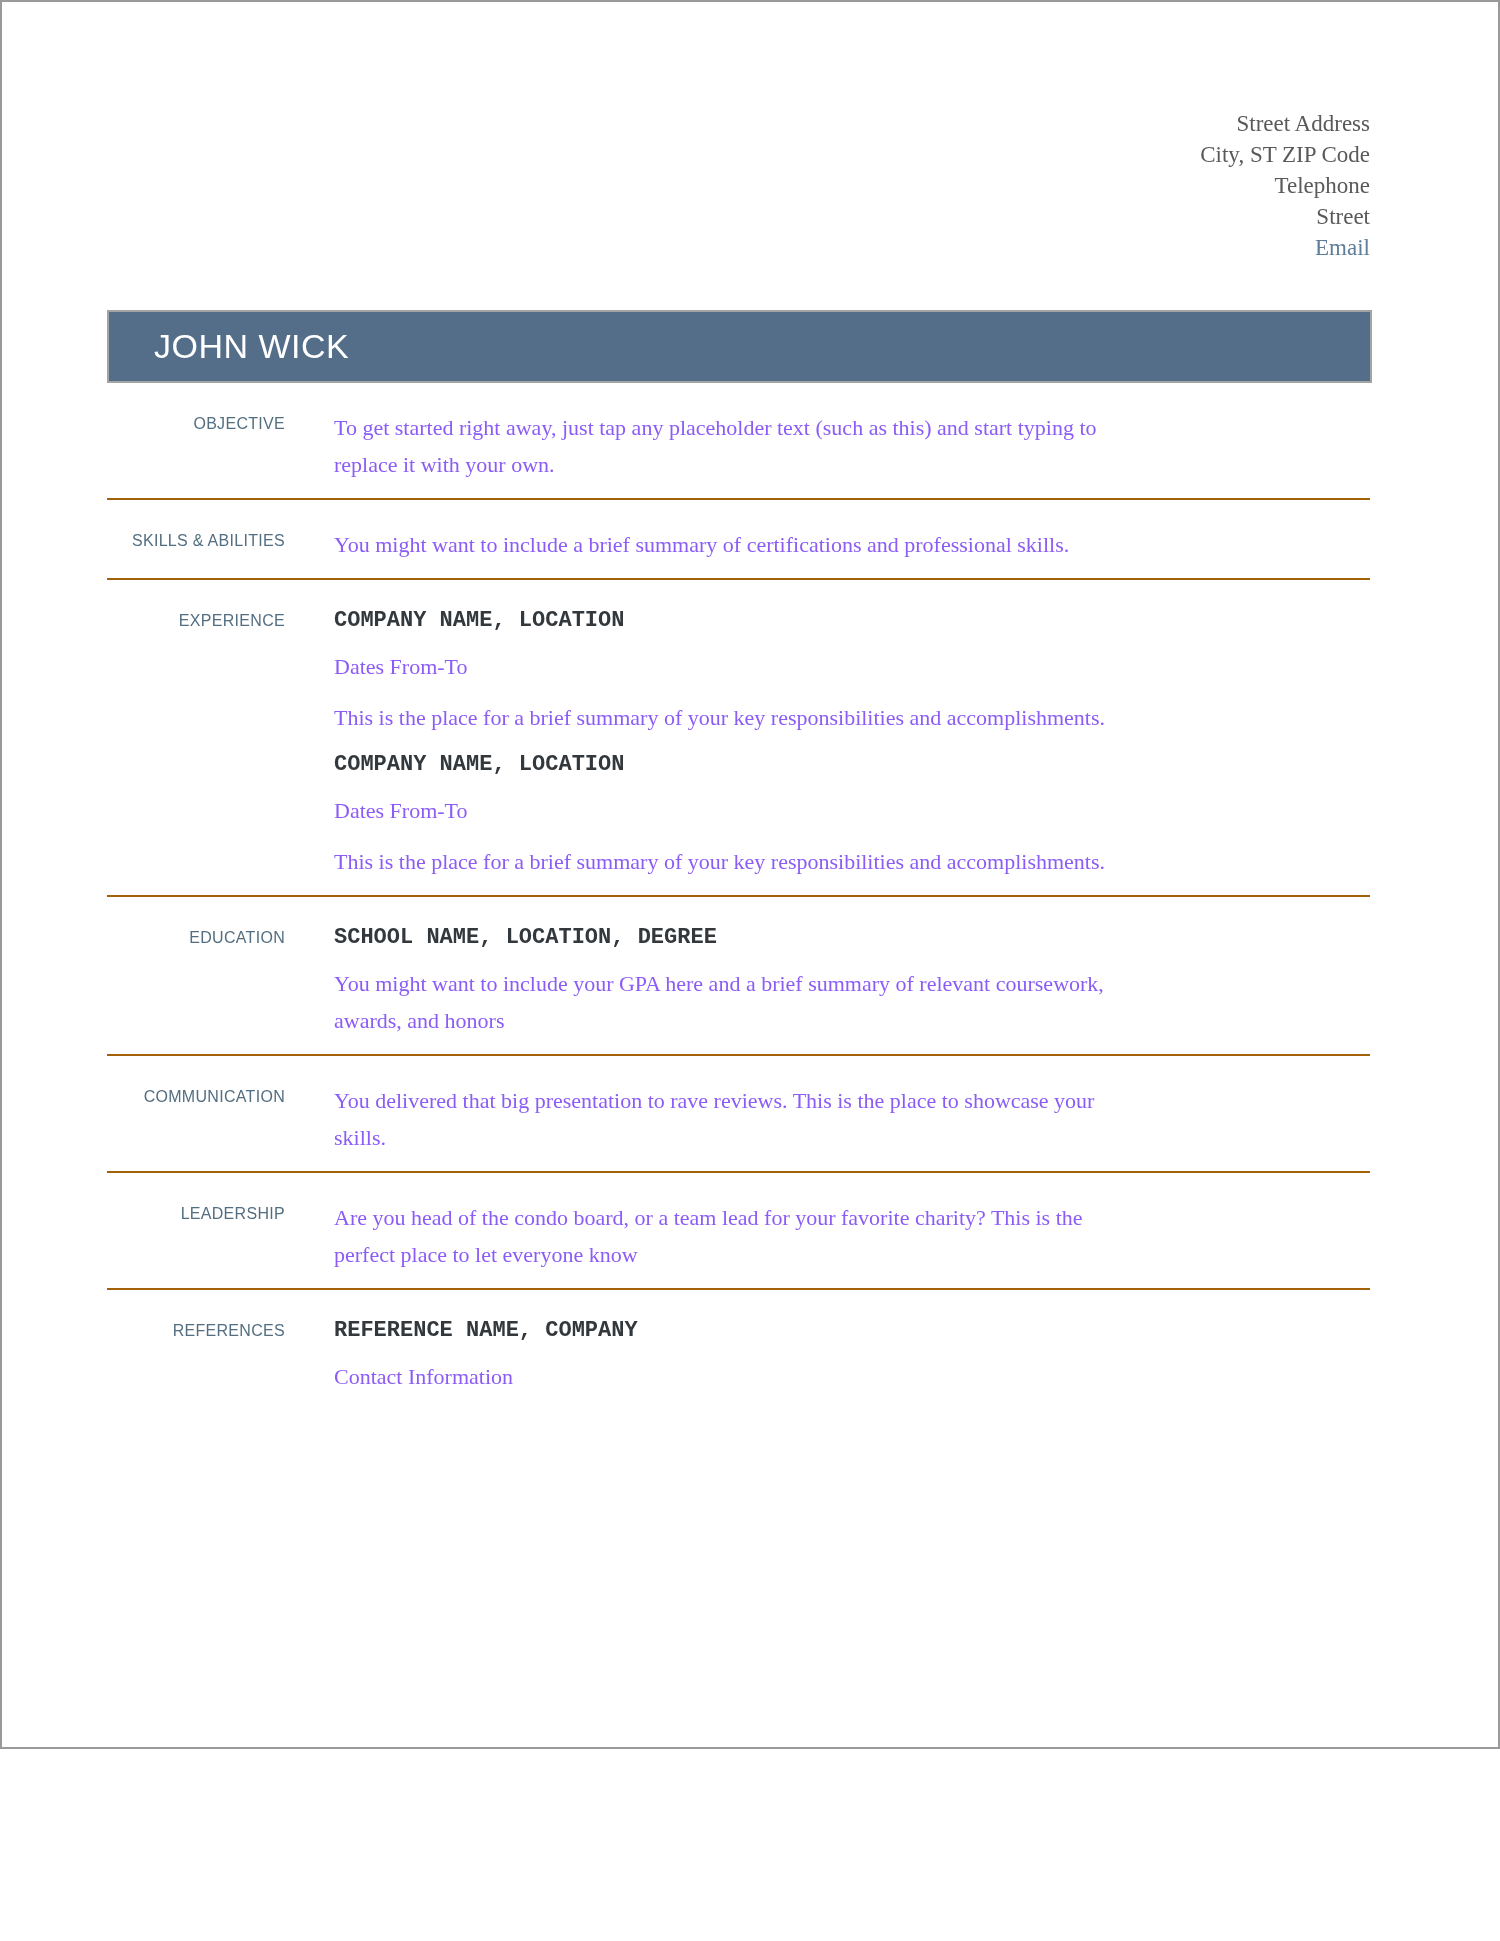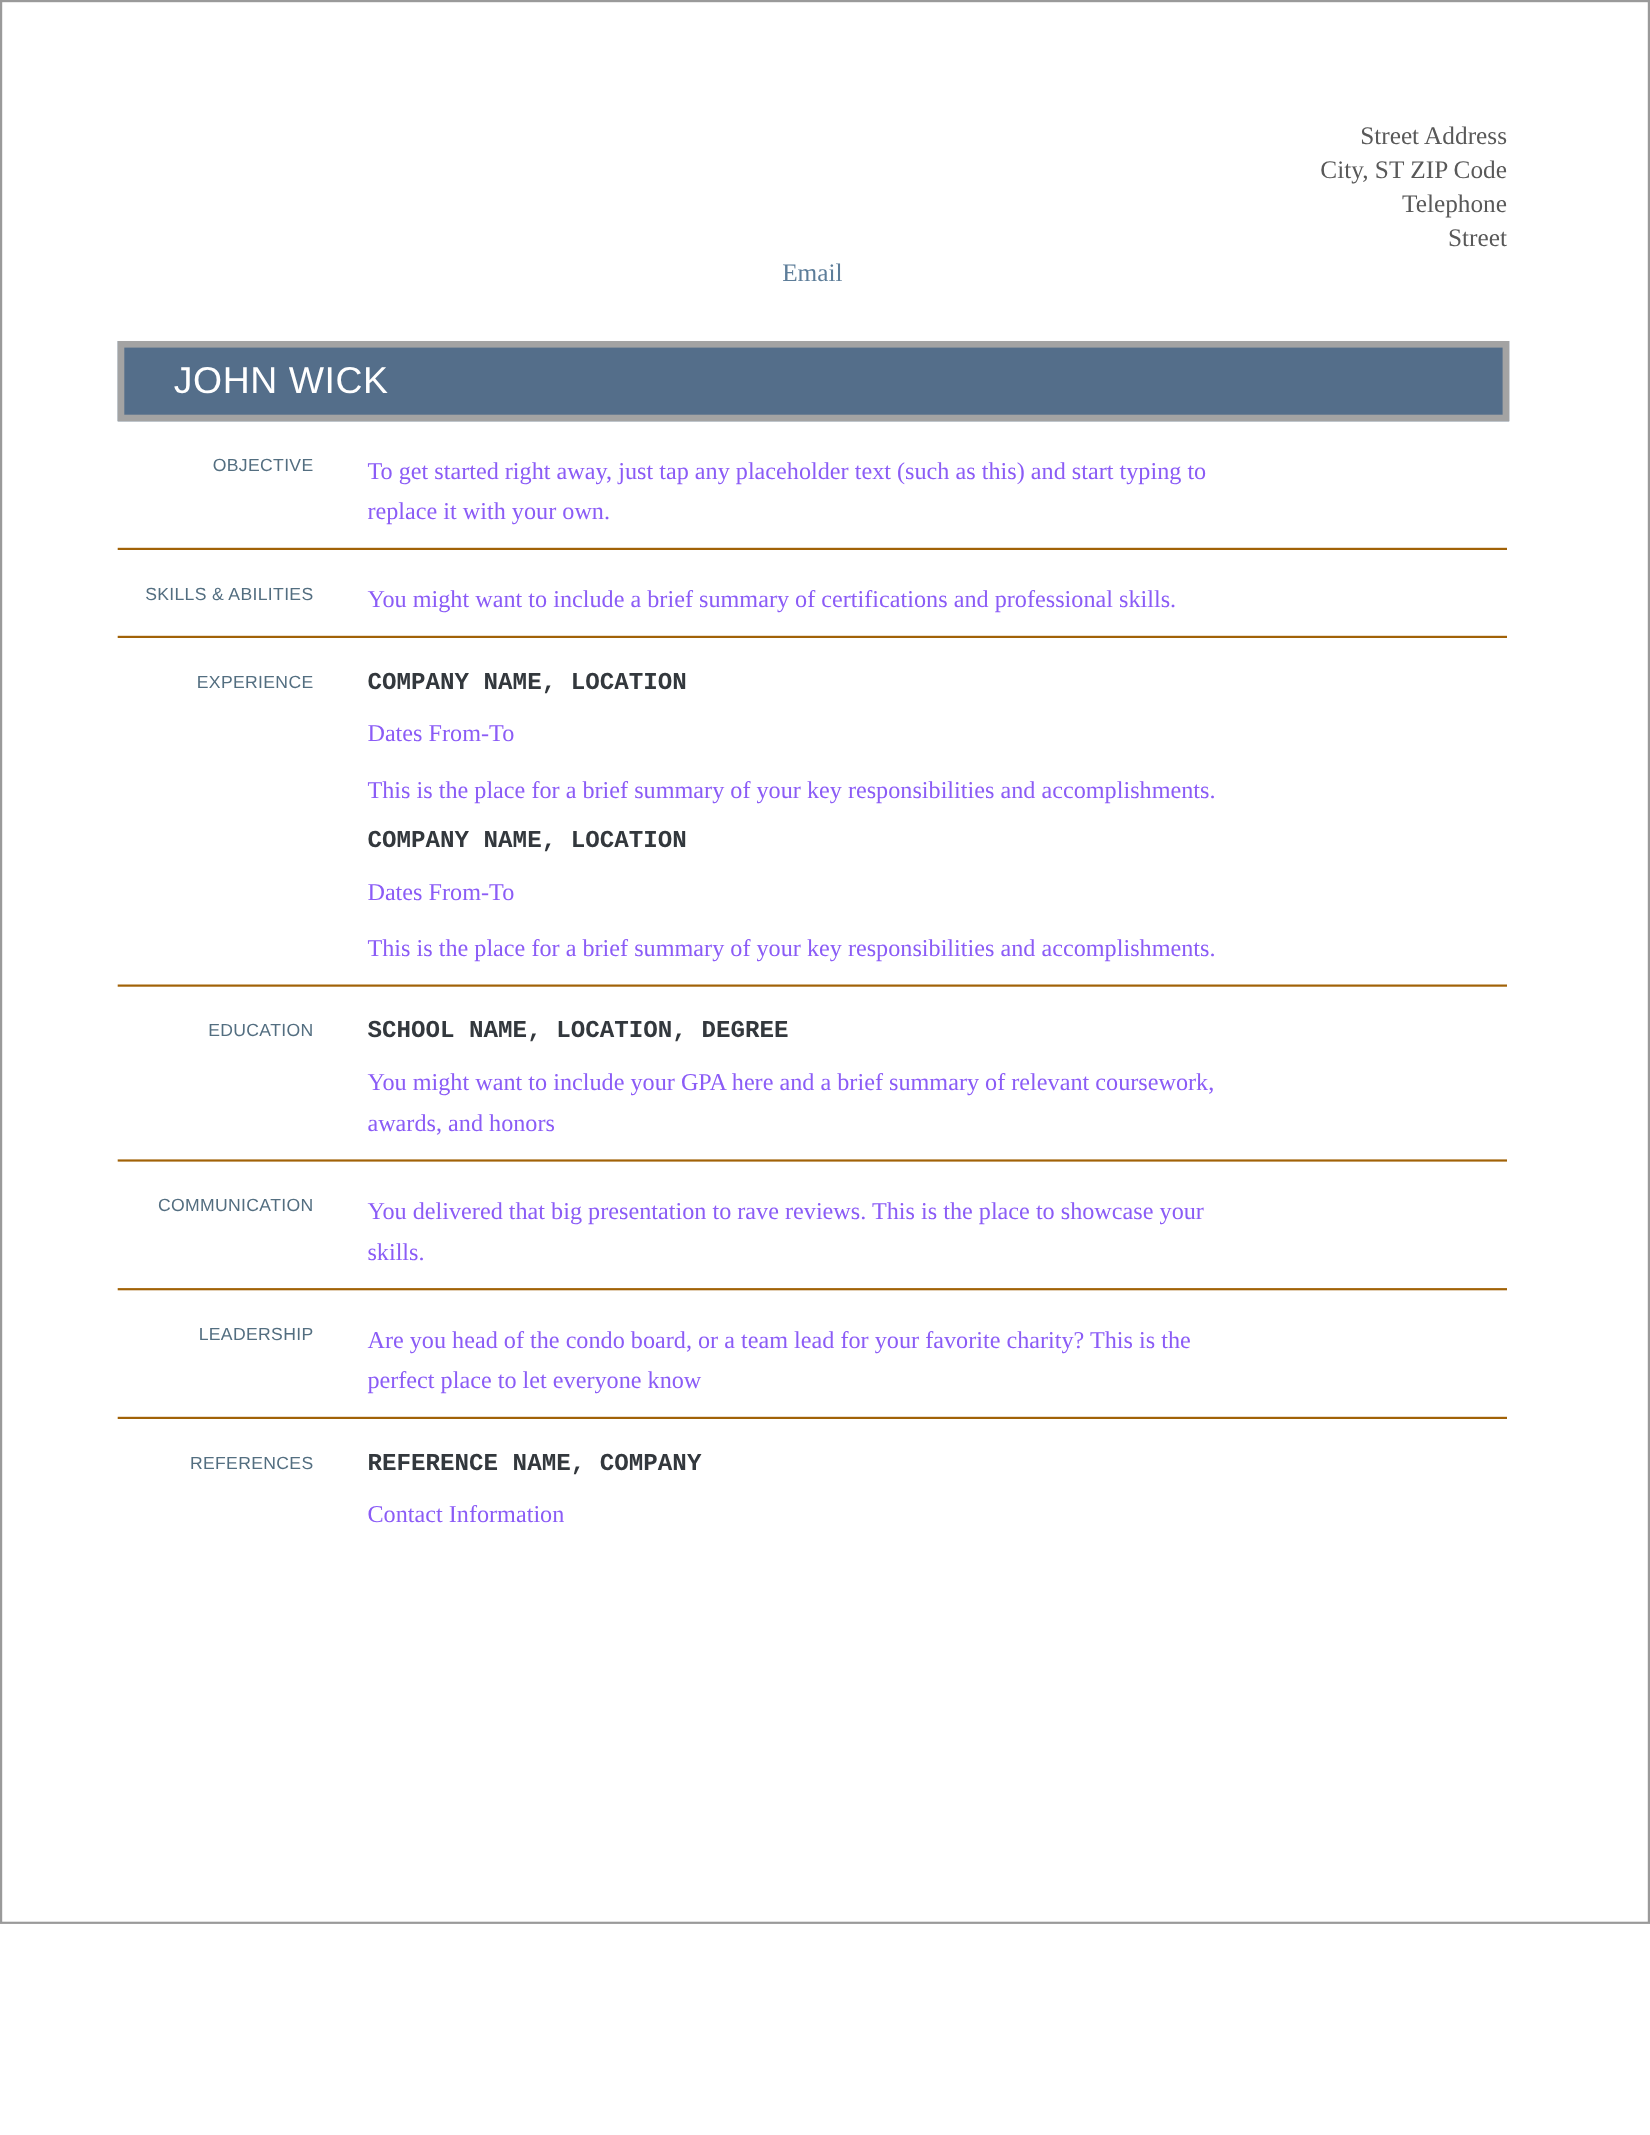--- a/index.html
+++ b/index.html
@@ -28,29 +28,28 @@
     font-size:23px;
     line-height:31px;
     color:#595959;
   }
   .contact .line { display:block; }
   .contact .email {
     display:block;
     color:#5d7d99;
     text-decoration:none;
     cursor:pointer;
-    text-align:center;
   }
 
   
   .name-bar {
     margin-top:47px;
     width:1265px; height:73px;
     background:#546e8a;
-    border:6px solid #a3a3a3;
+    border:2px solid #a3a3a3;
     display:flex; align-items:center;
     padding-left:45px;
   }
   .name-bar .name {
     font-family:"Liberation Sans", sans-serif;
     font-size:34px;
     letter-spacing:0.5px;
     color:#ffffff;
   }
 

